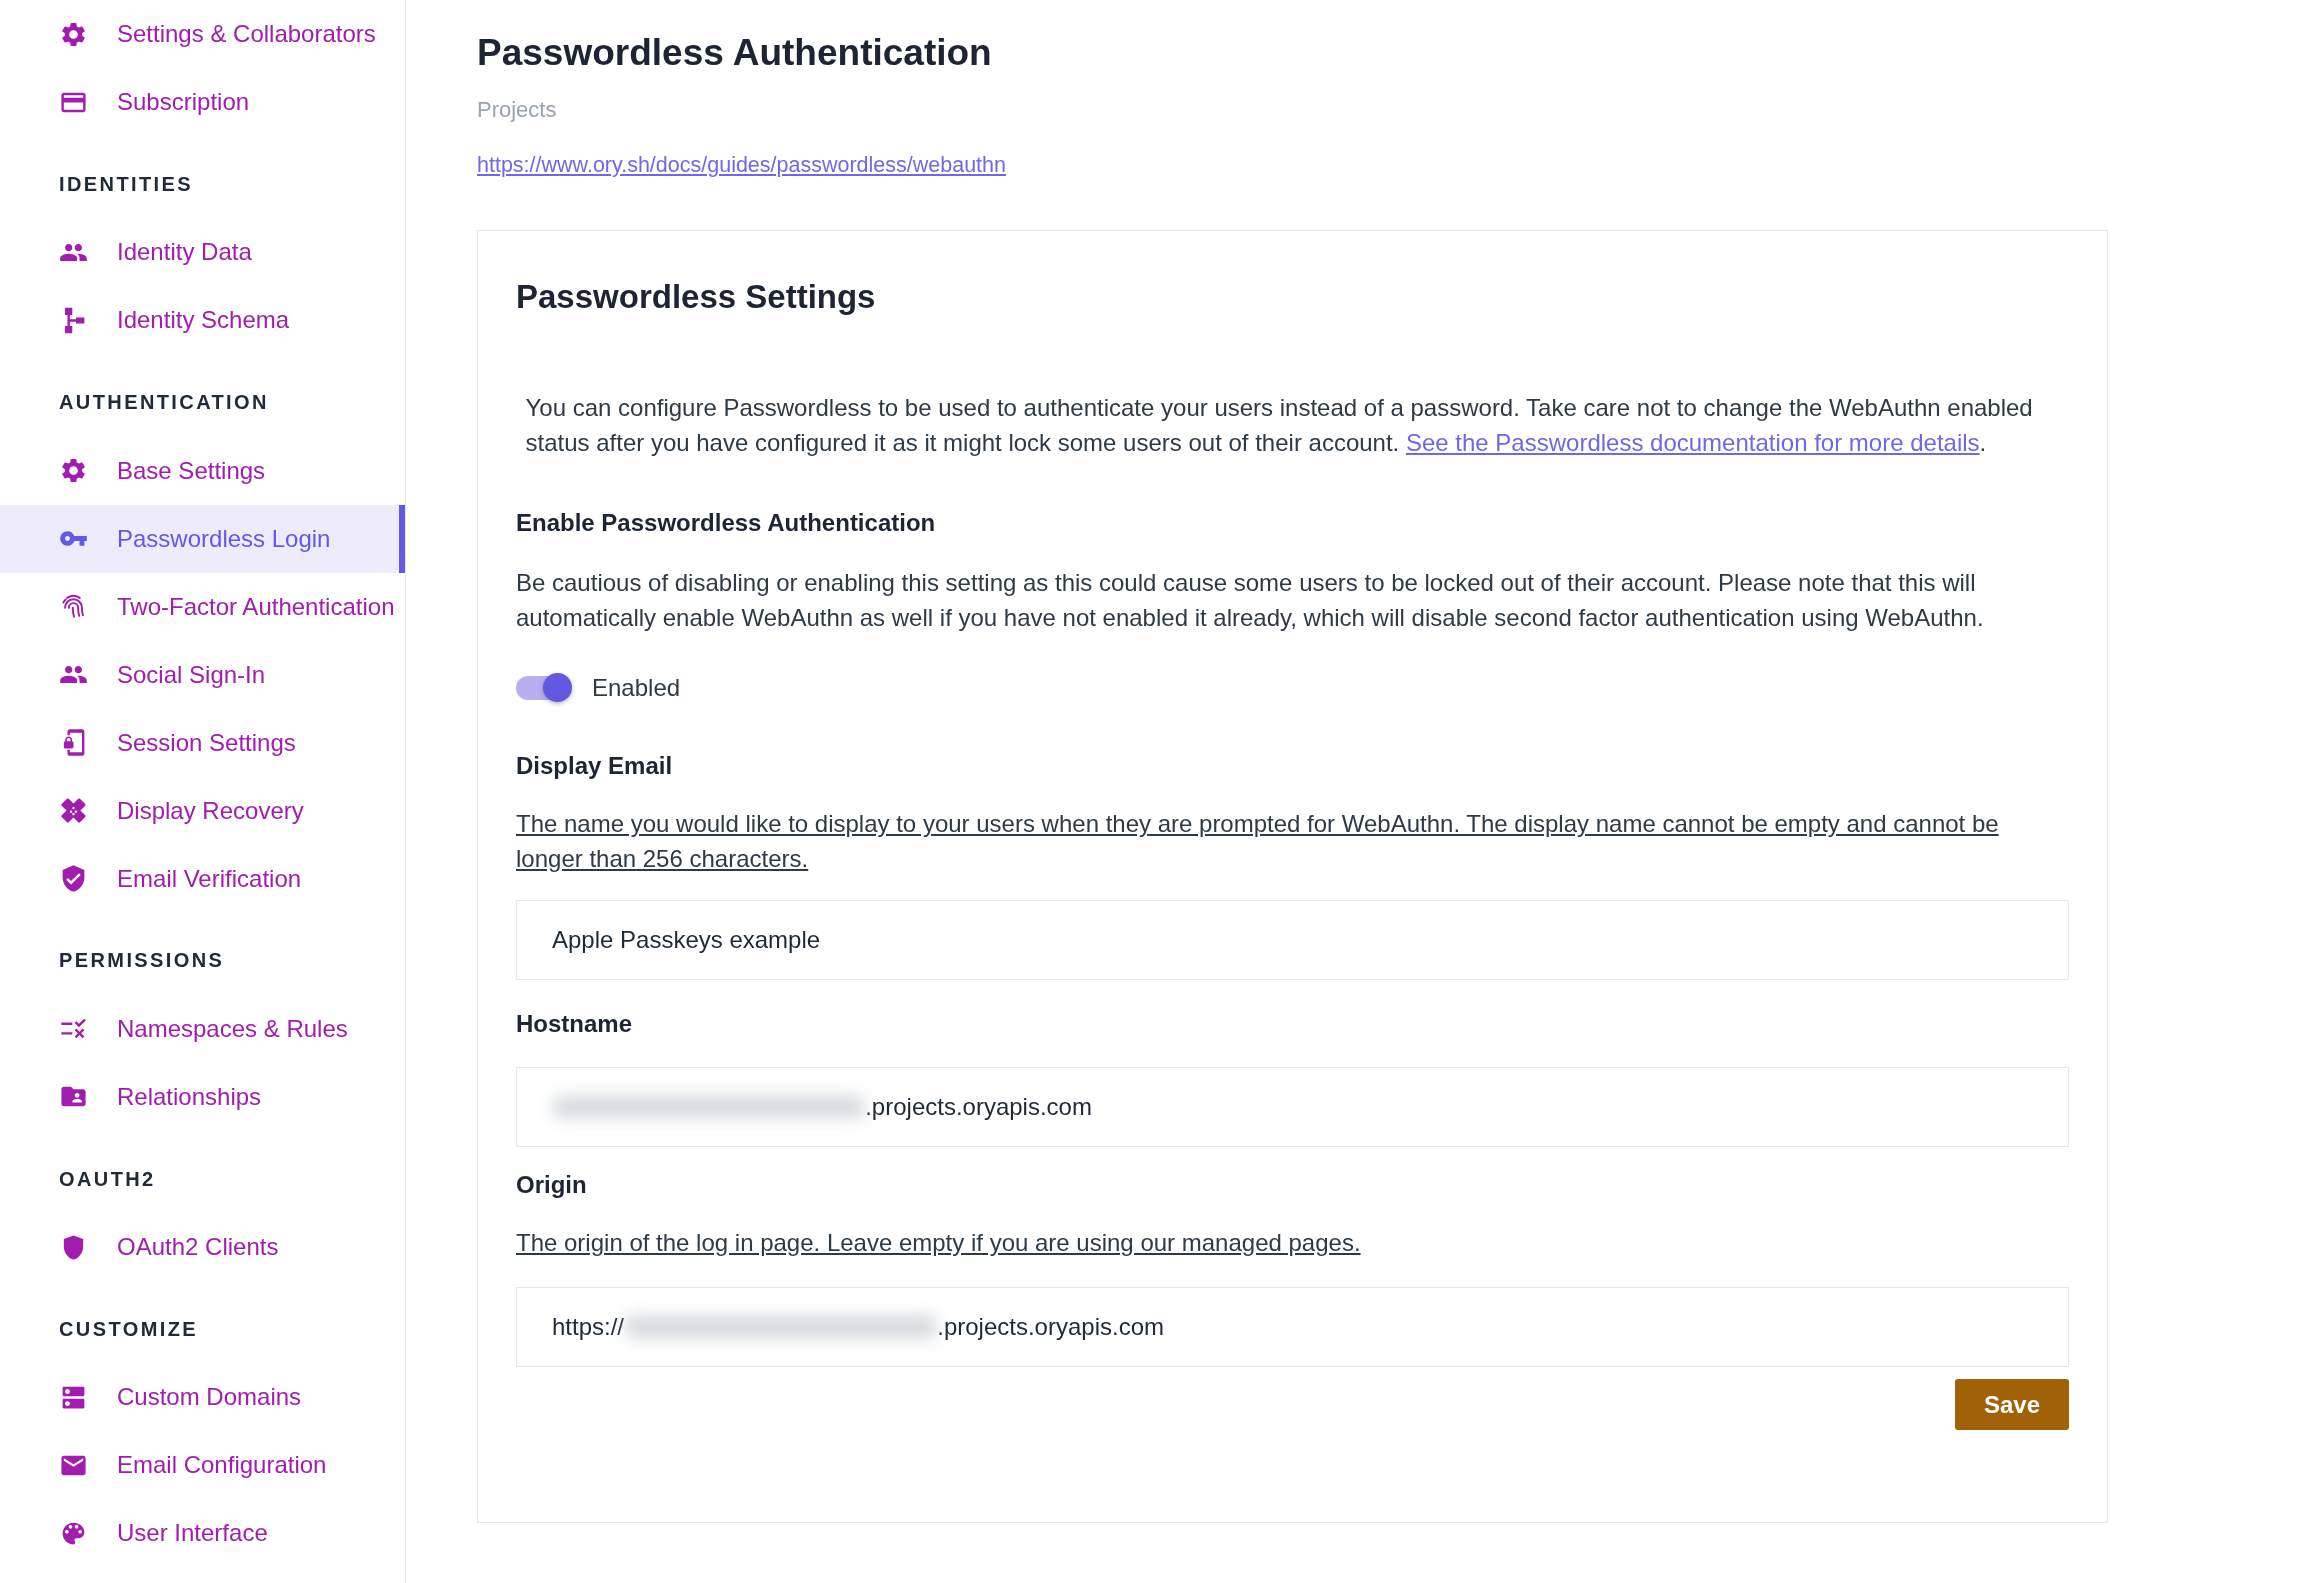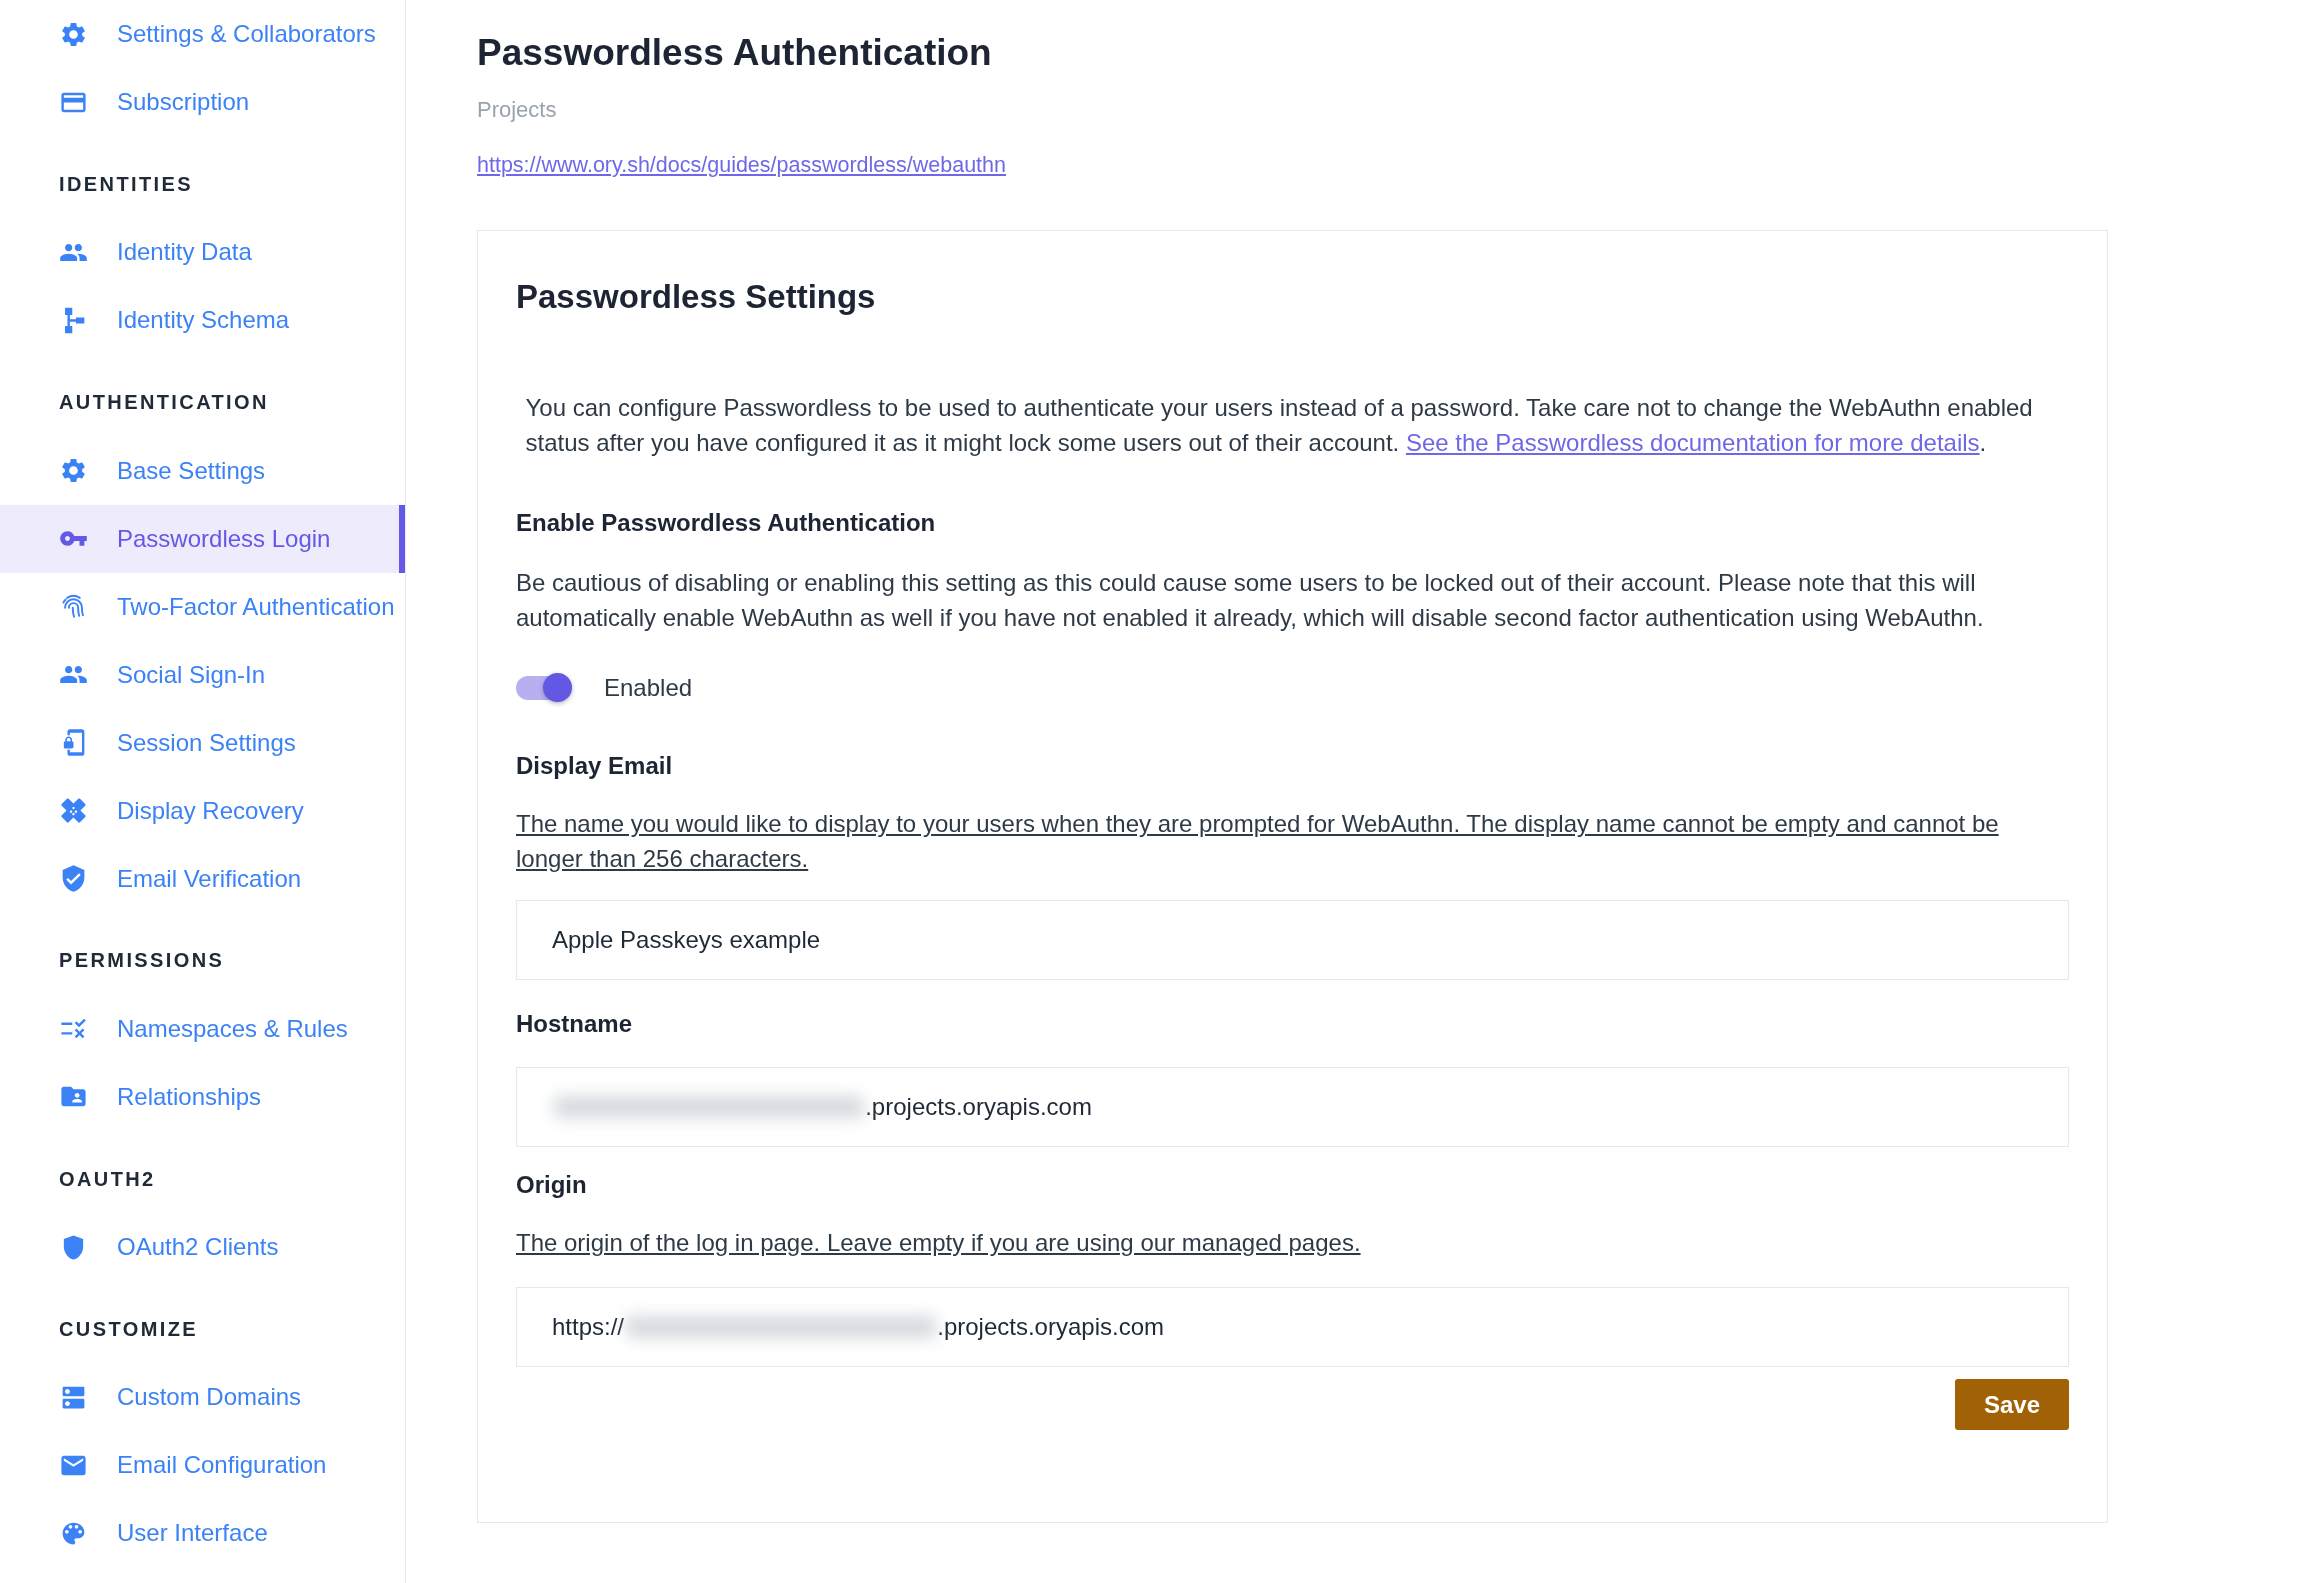--- a/index.html
+++ b/index.html
@@ -1,41 +1,41 @@
 <!DOCTYPE html>
 <html style="font-size:12.7px"><head>
 <meta charset="utf-8">
 <style>
   html,body{margin:0;padding:0;background:#fff;font-family:"Liberation Sans",sans-serif;color:#1d2433;}
   .app{width:2319px;height:1584px;display:flex;overflow:hidden;background:#fff;}
 
   
   aside{width:406px;min-width:406px;height:100%;border-right:1.6px solid #e7eaee;box-sizing:border-box;background:#fff;overflow:hidden;}
-  .side-item{height:68px;display:flex;align-items:center;padding-left:59px;gap:29px;color:#3b82f6;font-size:24px;cursor:pointer;position:relative;white-space:nowrap;}
+  .side-item{height:68px;display:flex;align-items:center;padding-left:59px;gap:29px;color:#a21caf;font-size:24px;cursor:pointer;position:relative;white-space:nowrap;}
   .side-item .icon{display:flex;align-items:center;}
   .side-item .icon svg{width:29px;height:29px;fill:currentColor;display:block;}
   .side-item.active{background:#edebfc;color:#6458e6;font-weight:500;}
   .side-item.active::after{content:"";position:absolute;right:0;top:0;bottom:0;width:6.4px;background:#6458e6;}
   .side-header{height:68px;margin-top:14.3px;display:flex;align-items:center;padding-left:59px;font-size:20px;font-weight:700;letter-spacing:2.4px;color:#202a38;}
 
   
   main{flex:1;padding:8px 76px 0 71px;box-sizing:border-box;overflow:hidden;}
   h1{font-size:37px;font-weight:700;margin:22px 0 0;line-height:45px;color:#1d2433;}
   .subtitle{margin-top:20.7px;font-size:22px;line-height:27px;color:#99a2ae;}
   .doc-link{display:inline-block;margin-top:30px;font-size:21.5px;line-height:25.4px;color:#6e68e8;text-decoration:underline;cursor:pointer;}
 
   .card{margin-top:52px;width:1631px;min-height:1293px;box-sizing:border-box;border:1.6px solid #e5e8ec;padding:38px 38px 32px 38px;background:#fff;}
   h2{font-size:33px;margin:6.4px 0 0;line-height:43px;font-weight:700;color:#1d2433;}
   p{margin:0;font-size:24px;line-height:35px;color:#2f3a47;}
   .intro{margin-top:72px;padding-left:9.5px;}
   .intro a{color:#6e68e8;text-decoration:underline;cursor:pointer;}
   h3{font-size:24px;line-height:33px;margin:0;font-weight:700;color:#1d2433;}
   .h3-enable{margin-top:46px;}
   .p-enable{margin-top:25.4px;}
-  .toggle-row{margin-top:37px;display:flex;align-items:center;gap:32px;height:32px;}
+  .toggle-row{margin-top:37px;display:flex;align-items:center;gap:20px;height:32px;}
   .switch{position:relative;width:56px;height:32px;display:inline-block;cursor:pointer;}
   .switch .track{position:absolute;left:0;top:4px;width:54px;height:24px;border-radius:12px;background:#b6b0ef;}
   .switch .thumb{position:absolute;right:0;top:1.6px;width:29px;height:29px;border-radius:50%;background:#6258e4;box-shadow:0 1.6px 4px rgba(40,40,90,.35);}
   .toggle-label{font-size:24px;color:#2f3a47;}
   .h3-display{margin-top:45px;}
   .p-std{margin-top:24px;text-decoration:underline;}
   .input{margin-top:24px;height:80px;border:1.6px solid #e5e8ec;box-sizing:border-box;display:flex;align-items:center;padding-left:35px;font-size:24px;color:#1f2937;background:#fff;cursor:text;}
   .input .seg{white-space:pre;}
   .redacted{display:inline-block;width:310px;height:22px;margin:0 1.6px;background:#b9c0c9;border-radius:4.8px;filter:blur(8px);opacity:.6;}
   .h3-host{margin-top:27px;}

